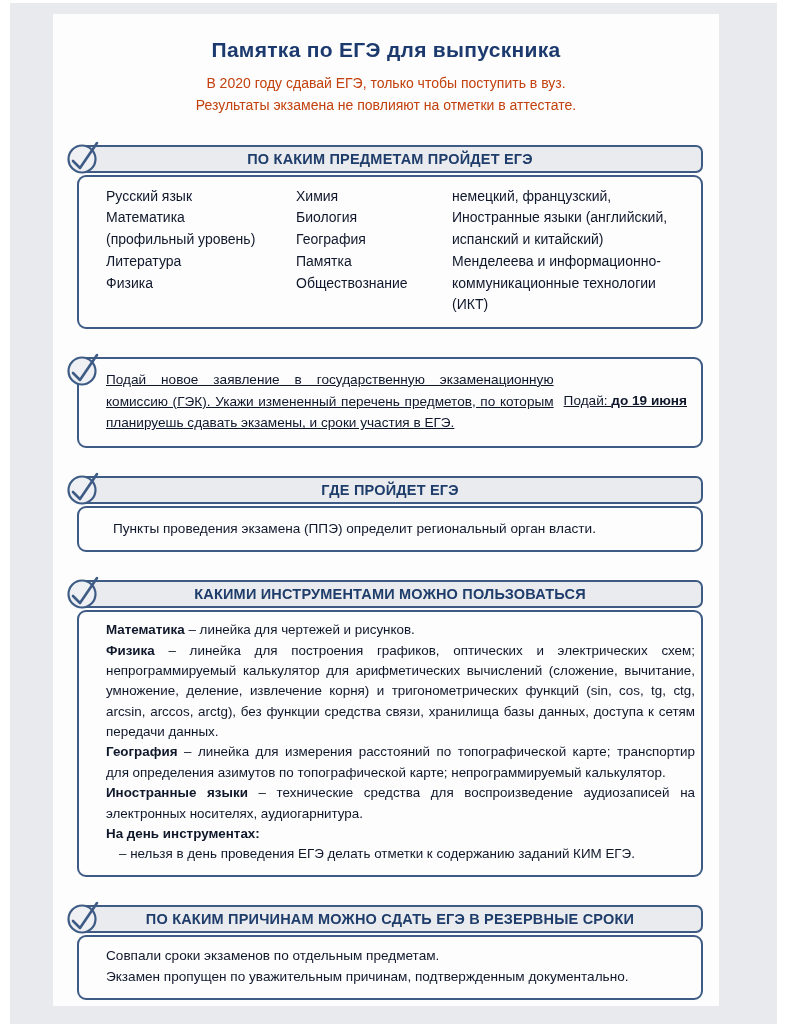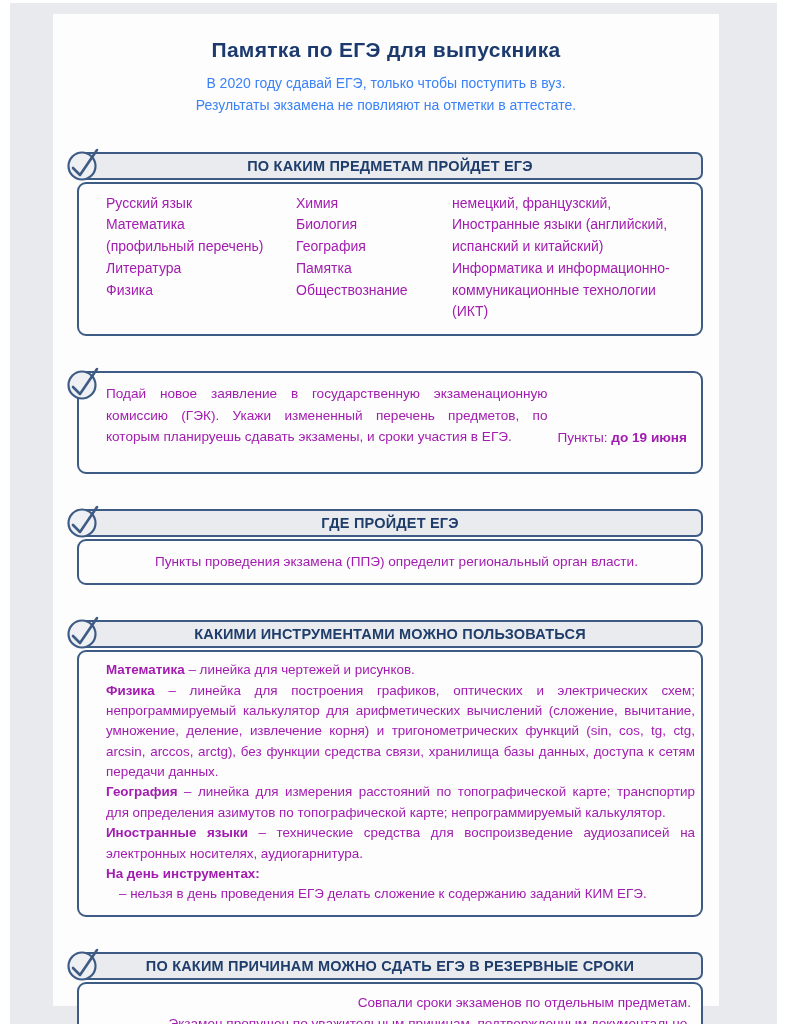--- a/index.html
+++ b/index.html
@@ -14,60 +14,60 @@
   }
   .sheet{
     position:absolute;left:53px;top:14px;width:666px;height:992px;
     background:#fdfdfe;
   }
   .page-title{
     text-align:center;color:#1c3a6e;font-weight:bold;
     font-size:21px;letter-spacing:.3px;margin:24px 0 10px 0;
   }
   .subtitle{
-    text-align:center;color:#3b82f6;font-size:14px;line-height:1.6;
+    text-align:center;color:#c2410c;font-size:14px;line-height:1.6;
   }
   .sections{margin:0 16px 0 24px;}
-  .section{position:relative;margin-top:35px;}
+  .section{position:relative;margin-top:28px;}
   .sec-header{
     position:relative;background:#e9ebee;border:2px solid #3d5b84;
     border-radius:7px;height:24px;display:flex;align-items:center;justify-content:center;
     color:#1f3d6b;font-weight:bold;font-size:14.5px;letter-spacing:.2px;
   }
   .check-badge{
     position:absolute;left:-12px;top:-5px;width:37px;height:37px;z-index:3;
   }
   .sec-body{
     background:#fdfdfe;border:2px solid #3d5b84;border-radius:9px;
-    margin-top:2px;color:#a21caf;font-size:13.6px;line-height:1.5;
+    margin-top:2px;color:#0f172a;font-size:13.6px;line-height:1.5;
   }
   
   .subjects{display:flex;padding:9px 8px 11px 27px;font-size:14px;line-height:1.55;}
   .col1{width:190px;}
   .col2{width:156px;}
   .col3{flex:1;}
   .subjects span{display:block;}
   
-  .body-flex{display:flex;align-items:flex-end;padding:10px 14px 24px 27px;}
+  .body-flex{display:flex;align-items:center;padding:10px 14px 12px 27px;text-decoration:underline;}
   .body-flex p{margin:0;width:462px;text-align:justify;line-height:1.6;}
   .when{margin-left:auto;white-space:nowrap;font-size:13.6px;padding-left:10px;}
   .when b{font-weight:bold;}
   
-  .body-plain{padding:10px 14px 11px 27px;text-align:center;}
+  .body-plain{padding:10px 14px 11px 34px;}
   .body-plain p{margin:0;line-height:1.55;}
   
   .tools{padding:8px 6px 10px 27px;font-size:13.4px;line-height:1.52;}
   .tools p{margin:0;text-align:justify;}
   .tools p.first-line{text-align:left;}
   .tools .term{font-weight:bold;}
   .note-title{font-weight:bold;}
   .note-item{padding-left:13px;}
   
   .reasons{padding:8px 10px 10px 27px;font-size:13.6px;line-height:1.58;}
-  .reasons span{display:block;text-align:right;}
+  .reasons span{display:block;}
 </style>
 </head>
 <body>
 
 <div class="photo-bg"></div>
 
 <div class="sheet">
 
   <h1 class="page-title">Памятка по ЕГЭ для выпускника</h1>
   <div class="subtitle">
@@ -80,50 +80,50 @@
     <div class="section">
       <svg class="check-badge" viewBox="0 0 37 37">
         <circle cx="17" cy="19" r="13.5" fill="#eef0f3" stroke="#3d5b84" stroke-width="2.2"></circle>
         <polyline points="8,21 15,28 32,3" fill="none" stroke="#3d5b84" stroke-width="2.6" stroke-linecap="round" stroke-linejoin="round"></polyline>
       </svg>
       <div class="sec-header">ПО КАКИМ ПРЕДМЕТАМ ПРОЙДЕТ ЕГЭ</div>
       <div class="sec-body subjects">
         <div class="col1">
           <span>Русский язык</span>
           <span>Математика</span>
-          <span>(профильный перечень)</span>
+          <span>(профильный уровень)</span>
           <span>Литература</span>
           <span>Физика</span>
         </div>
         <div class="col2">
           <span>Химия</span>
           <span>Биология</span>
           <span>География</span>
           <span>Памятка</span>
           <span>Обществознание</span>
         </div>
         <div class="col3">
           <span>немецкий, французский,</span>
           <span>Иностранные языки (английский,</span>
           <span>испанский и китайский)</span>
-          <span>Информатика и информационно-</span>
+          <span>Менделеева и информационно-</span>
           <span>коммуникационные технологии (ИКТ)</span>
         </div>
       </div>
     </div>
 
     <div class="section">
       <svg class="check-badge" viewBox="0 0 37 37">
         <circle cx="17" cy="19" r="13.5" fill="#eef0f3" stroke="#3d5b84" stroke-width="2.2"></circle>
         <polyline points="8,21 15,28 32,3" fill="none" stroke="#3d5b84" stroke-width="2.6" stroke-linecap="round" stroke-linejoin="round"></polyline>
       </svg>
       <div class="sec-body body-flex">
         <p>Подай новое заявление в государственную экзаменационную комиссию (ГЭК). Укажи измененный перечень предметов, по которым планируешь сдавать экзамены, и сроки участия в ЕГЭ.</p>
         <div class="when">
-          <span>Пункты: </span><b>до 19 июня</b>
+          <span>Подай: </span><b>до 19 июня</b>
         </div>
       </div>
     </div>
 
     <div class="section">
       <svg class="check-badge" viewBox="0 0 37 37">
         <circle cx="17" cy="19" r="13.5" fill="#eef0f3" stroke="#3d5b84" stroke-width="2.2"></circle>
         <polyline points="8,21 15,28 32,3" fill="none" stroke="#3d5b84" stroke-width="2.6" stroke-linecap="round" stroke-linejoin="round"></polyline>
       </svg>
       <div class="sec-header">ГДЕ ПРОЙДЕТ ЕГЭ</div>
@@ -137,21 +137,21 @@
         <circle cx="17" cy="19" r="13.5" fill="#eef0f3" stroke="#3d5b84" stroke-width="2.2"></circle>
         <polyline points="8,21 15,28 32,3" fill="none" stroke="#3d5b84" stroke-width="2.6" stroke-linecap="round" stroke-linejoin="round"></polyline>
       </svg>
       <div class="sec-header">КАКИМИ ИНСТРУМЕНТАМИ МОЖНО ПОЛЬЗОВАТЬСЯ</div>
       <div class="sec-body tools">
         <p class="first-line"><span class="term">Математика</span><span> – линейка для чертежей и рисунков.</span></p>
         <p><span class="term">Физика</span><span> – линейка для построения графиков, оптических и электрических схем; непрограммируемый калькулятор для арифметических вычислений (сложение, вычитание, умножение, деление, извлечение корня) и тригонометрических функций (sin, cos, tg, ctg, arcsin, arccos, arctg), без функции средства связи, хранилища базы данных, доступа к сетям передачи данных.</span></p>
         <p><span class="term">География</span><span> – линейка для измерения расстояний по топографической карте; транспортир для определения азимутов по топографической карте; непрограммируемый калькулятор.</span></p>
         <p><span class="term">Иностранные языки</span><span> – технические средства для воспроизведение аудиозаписей на электронных носителях, аудиогарнитура.</span></p>
         <p class="note-title first-line">На день инструментах:</p>
-        <p class="note-item first-line">– нельзя в день проведения ЕГЭ делать сложение к содержанию заданий КИМ ЕГЭ.</p>
+        <p class="note-item first-line">– нельзя в день проведения ЕГЭ делать отметки к содержанию заданий КИМ ЕГЭ.</p>
       </div>
     </div>
 
     <div class="section">
       <svg class="check-badge" viewBox="0 0 37 37">
         <circle cx="17" cy="19" r="13.5" fill="#eef0f3" stroke="#3d5b84" stroke-width="2.2"></circle>
         <polyline points="8,21 15,28 32,3" fill="none" stroke="#3d5b84" stroke-width="2.6" stroke-linecap="round" stroke-linejoin="round"></polyline>
       </svg>
       <div class="sec-header">ПО КАКИМ ПРИЧИНАМ МОЖНО СДАТЬ ЕГЭ В РЕЗЕРВНЫЕ СРОКИ</div>
       <div class="sec-body reasons">

